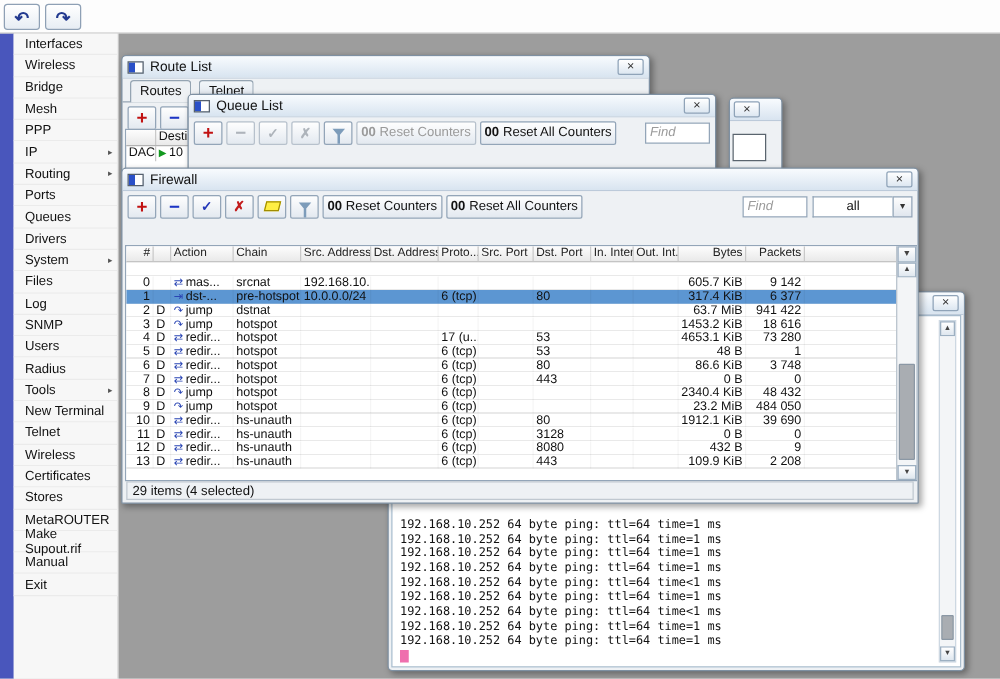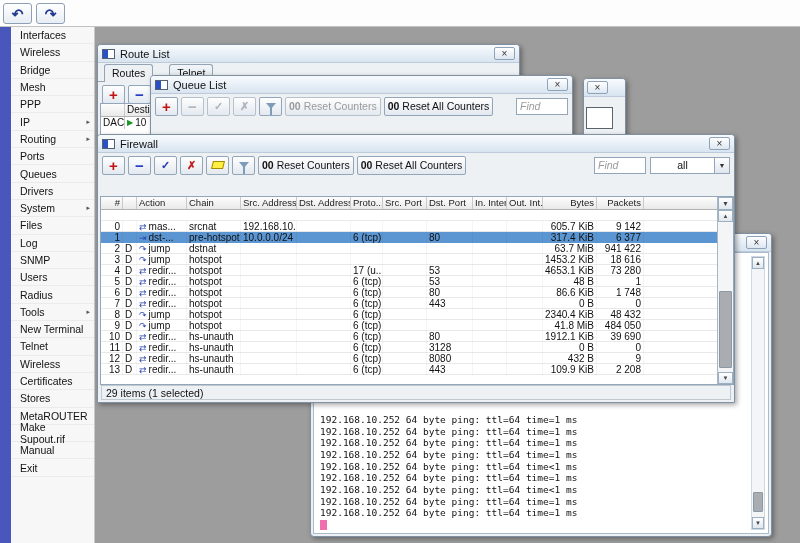--- a/index.html
+++ b/index.html
@@ -22,21 +22,21 @@
   .workspace { position:absolute; left:95px; top:27px; width:705px; height:516px; background:var(--ws,#9d9d9d); }
 
   
   .win { position:absolute; background:#eef1f4; border:1px solid #7e90a2; border-radius:4px 4px 1px 1px; box-shadow:2px 2px 5px rgba(0,0,0,.35); }
   .win-title { height:18px; display:flex; align-items:center; padding:0 4px; background:linear-gradient(#f8fbfe,#d8e4f0);
                border-bottom:1px solid #bccadA; border-radius:3px 3px 0 0; font-size:11px; }
   .wicon { width:13px; height:10px; border:1px solid #55606e; background:linear-gradient(90deg,#2a50c8 0 5px,#fff 5px); margin-right:5px; flex:none; }
   .close-btn { margin-left:auto; width:21px; height:13px; border:1px solid #8fa3b8; border-radius:2px;
                background:linear-gradient(#ffffff,#dde7f1); color:#333; font-size:10px; line-height:10px;
                display:flex; align-items:center; justify-content:center; }
-  .tabstrip { display:flex; align-items:flex-end; gap:16px; padding:3px 6px 0; height:19px; border-bottom:1px solid #95a4b2; }
+  .tabstrip { display:flex; align-items:flex-end; gap:6px; padding:3px 6px 0; height:19px; border-bottom:1px solid #95a4b2; }
   .tab { font-size:10.5px; padding:2px 7px; background:linear-gradient(#f2f6fa,#dce3eb); border:1px solid #95a4b2; border-bottom:none;
          border-radius:3px 3px 0 0; white-space:nowrap; }
   .tab.active { background:#eef1f4; margin-bottom:-1px; padding-bottom:3px; }
 
   
   .tb { display:flex; align-items:center; gap:3px; padding:0 4px; height:24px; }
   .tbtn { height:19px; min-width:23px; padding:0 3px; border:1px solid #93a5b8; border-radius:2px;
           background:linear-gradient(#fefefe,#e3e9f0); display:flex; align-items:center; justify-content:center; gap:3px;
           font-size:10.5px; white-space:nowrap; }
   .tbtn.disabled { color:#9a9a9a; border-color:#b7c1cc; }
@@ -456,21 +456,21 @@
             <span class="cell" style="width: 50px;"><span class="aicon">⇄</span><span>redir...</span></span>
             <span class="cell" style="width: 54px;">hotspot</span>
             <span class="cell" style="width: 56px;"></span>
             <span class="cell" style="width: 54px;"></span>
             <span class="cell" style="width: 32px;">6 (tcp)</span>
             <span class="cell" style="width: 44px;"></span>
             <span class="cell" style="width: 46px;">80</span>
             <span class="cell" style="width: 34px;"></span>
             <span class="cell" style="width: 36px;"></span>
             <span class="cell ar" style="width: 54px;">86.6 KiB</span>
-            <span class="cell ar" style="width: 47px;">1 748</span>
+            <span class="cell ar" style="width: 47px;">3 748</span>
           </div>
           <div class="trow">
             <span class="cell ar" style="width: 22px;">7</span>
             <span class="cell" style="width: 14px;">D</span>
             <span class="cell" style="width: 50px;"><span class="aicon">⇄</span><span>redir...</span></span>
             <span class="cell" style="width: 54px;">hotspot</span>
             <span class="cell" style="width: 56px;"></span>
             <span class="cell" style="width: 54px;"></span>
             <span class="cell" style="width: 32px;">6 (tcp)</span>
             <span class="cell" style="width: 44px;"></span>
@@ -500,21 +500,21 @@
             <span class="cell" style="width: 14px;">D</span>
             <span class="cell" style="width: 50px;"><span class="aicon">↷</span><span>jump</span></span>
             <span class="cell" style="width: 54px;">hotspot</span>
             <span class="cell" style="width: 56px;"></span>
             <span class="cell" style="width: 54px;"></span>
             <span class="cell" style="width: 32px;">6 (tcp)</span>
             <span class="cell" style="width: 44px;"></span>
             <span class="cell" style="width: 46px;"></span>
             <span class="cell" style="width: 34px;"></span>
             <span class="cell" style="width: 36px;"></span>
-            <span class="cell ar" style="width: 54px;">41.8 MiB</span>
+            <span class="cell ar" style="width: 54px;">23.2 MiB</span>
             <span class="cell ar" style="width: 47px;">484 050</span>
           </div>
           <div class="trow">
             <span class="cell ar" style="width: 22px;">10</span>
             <span class="cell" style="width: 14px;">D</span>
             <span class="cell" style="width: 50px;"><span class="aicon">⇄</span><span>redir...</span></span>
             <span class="cell" style="width: 54px;">hs-unauth</span>
             <span class="cell" style="width: 56px;"></span>
             <span class="cell" style="width: 54px;"></span>
             <span class="cell" style="width: 32px;">6 (tcp)</span>
@@ -575,15 +575,15 @@
     <div class="vscroll">
       <span class="sbtn colsel">▼</span>
       <span class="sbtn">▲</span>
       <span class="strack">
           <span class="sthumb" style="top:46%; height:51%;"></span>
         </span>
       <span class="sbtn">▼</span>
     </div>
   </div>
   <div class="statusbar">
-    <span>29 items (1 selected)</span>
+    <span>29 items (4 selected)</span>
   </div>
 </div>
 
 </body></html>

